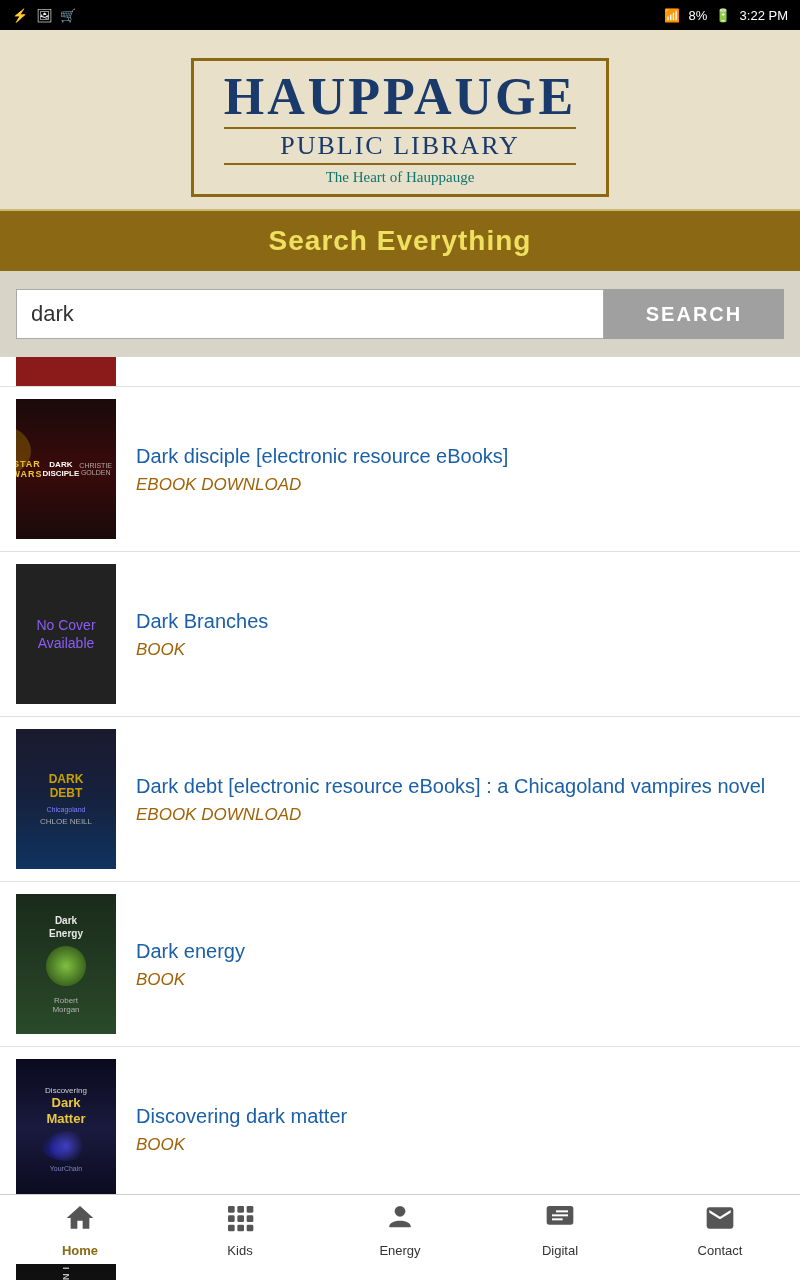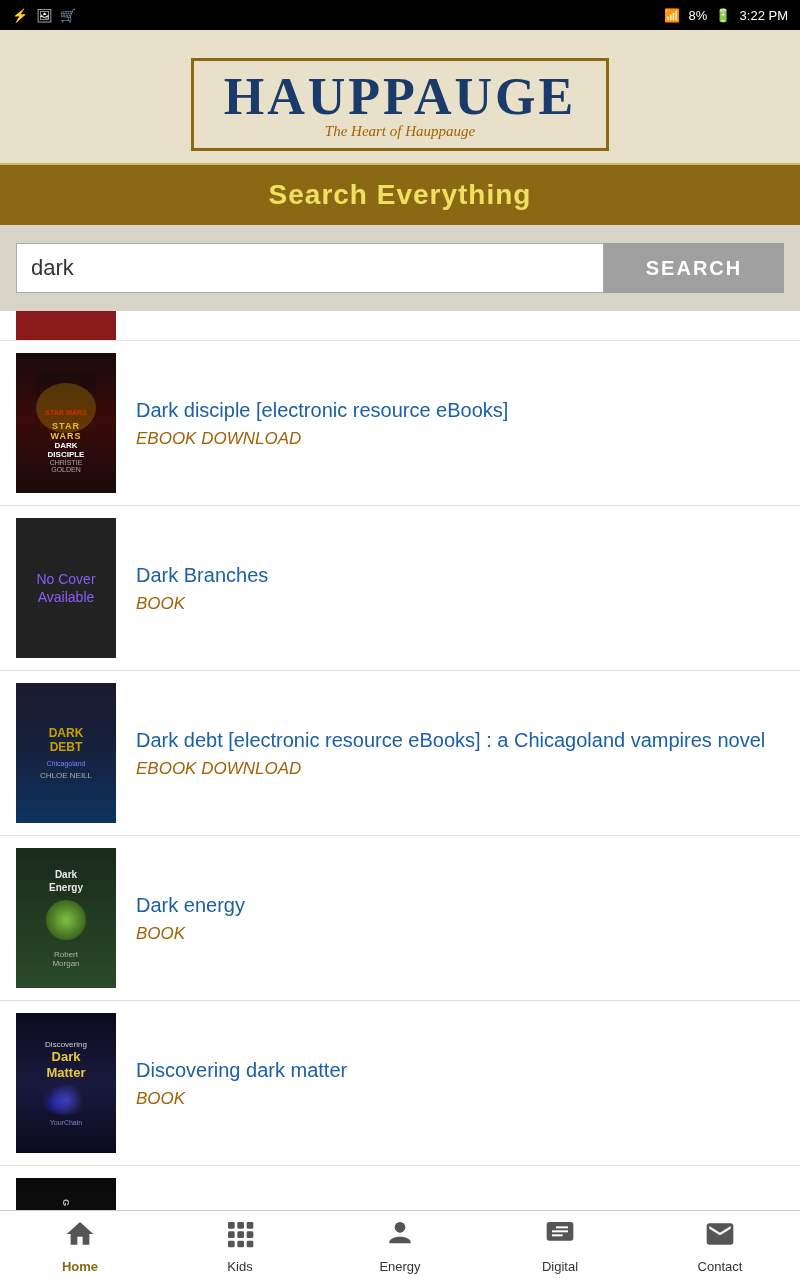--- a/index.html
+++ b/index.html
@@ -47,22 +47,21 @@
       color: #1a3a6b;
       border-top: 2px solid #8b6914;
       border-bottom: 2px solid #8b6914;
       padding: 2px 0;
       margin: 4px 0;
       letter-spacing: 2px;
     }
     .logo-tagline {
       font-family: Georgia, serif;
       font-size: 15px;
-      color: #a16207;
-      font-style: italic;
+      color: #0f766e;
     }
 
     
     .search-everything-bar {
       background: #8b6914;
       color: #f0e060;
       text-align: center;
       font-size: 28px;
       font-weight: bold;
       padding: 14px 0;
@@ -135,24 +134,23 @@
       font-style: italic;
     }
 
     
     .cover-dark-disciple {
       background: linear-gradient(180deg, #1a0a0a 0%, #3a0a0a 50%, #1a0a0a 100%);
       position: relative;
       width: 100%;
       height: 100%;
       display: flex;
-      flex-direction: column;
       align-items: center;
       justify-content: flex-end;
-      padding: 20px;
+      padding: 4px;
     }
     .cover-dark-disciple .star-wars-logo {
       color: #f0c830;
       font-size: 9px;
       font-weight: bold;
       letter-spacing: 1px;
       text-align: center;
     }
     .cover-dark-disciple .dark-disciple-text {
       color: #fff;
@@ -284,21 +282,21 @@
       border-bottom: 1px solid #e0e0e0;
     }
 
     
     .bottom-nav {
       background: #fff;
       border-top: 1px solid #ccc;
       display: flex;
       height: 70px;
       position: fixed;
-      bottom: 0;
+      bottom: 16px;
       width: 800px;
     }
     .nav-item {
       flex: 1;
       display: flex;
       flex-direction: column;
       align-items: center;
       justify-content: center;
       gap: 2px;
       cursor: pointer;
@@ -329,20 +327,21 @@
     <span>📶</span>
     <span>8%</span>
     <span>🔋</span>
     <span>3:22 PM</span>
   </div>
 </div>
 
 <div class="header">
   <div class="logo-container">
     <div class="logo-hauppauge">HAUPPAUGE</div>
+    <div class="logo-public-library">PUBLIC LIBRARY</div>
     <div class="logo-tagline">The Heart of Hauppauge</div>
   </div>
 </div>
 
 <div class="search-everything-bar">
   <span>Search Everything</span>
 </div>
 
 <div class="search-area">
   <input class="search-input" type="text" value="dark" style="">

